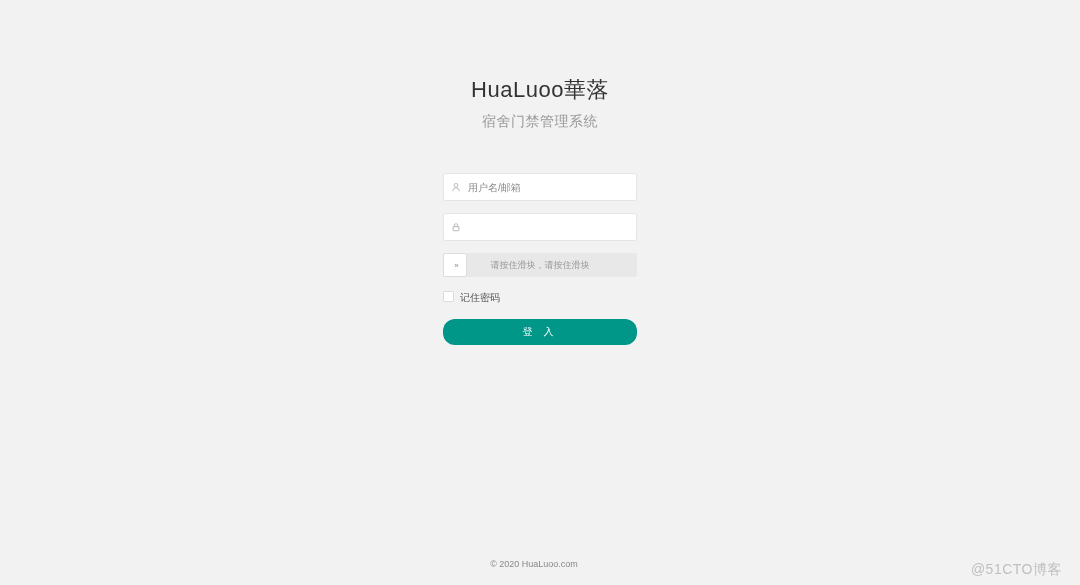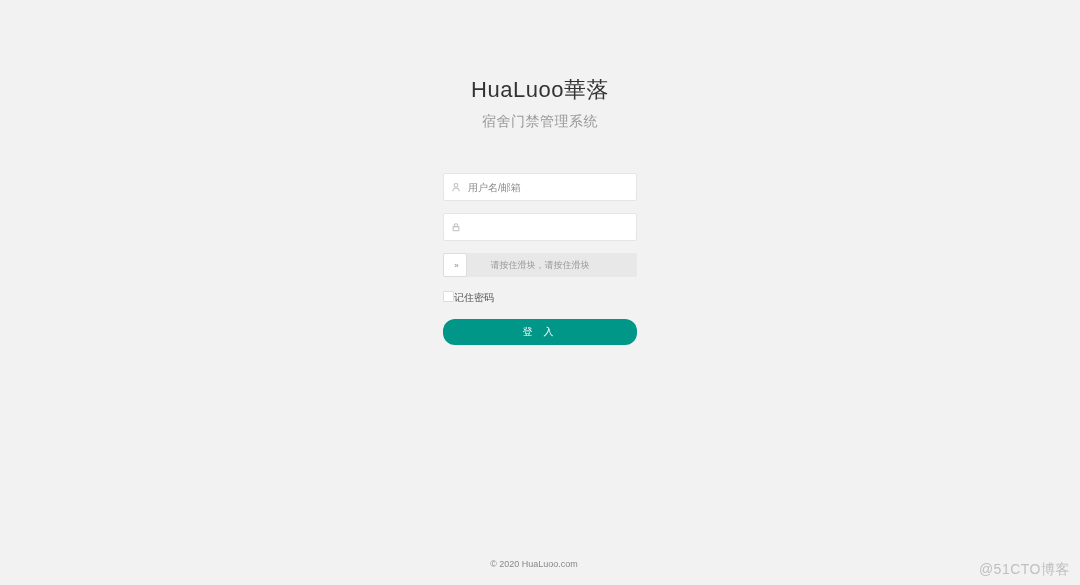--- a/index.html
+++ b/index.html
@@ -108,20 +108,21 @@
       letter-spacing: -3px;
     }
     .slider-text {
       font-size: 9px;
       color: #999;
       pointer-events: none;
     }
     .remember-wrap {
       display: flex;
       align-items: flex-start;
+      gap: 6px;
       margin-top: 2px;
     }
     .checkbox {
       width: 11px;
       height: 11px;
       border: 1px solid #ddd;
       background: #fff;
       border-radius: 1px;
       cursor: pointer;
     }
@@ -145,21 +146,21 @@
       position: absolute;
       bottom: 16px;
       left: 0;
       right: 12px;
       text-align: center;
       font-size: 9px;
       color: #888;
     }
     .watermark {
       position: absolute;
-      right: 10px;
+      right: 18px;
       bottom: 6px;
       font-size: 14px;
       color: #bfbfbf;
       letter-spacing: 0.5px;
     }
   </style>
 </head>
 <body>
 
 <div class="container">

